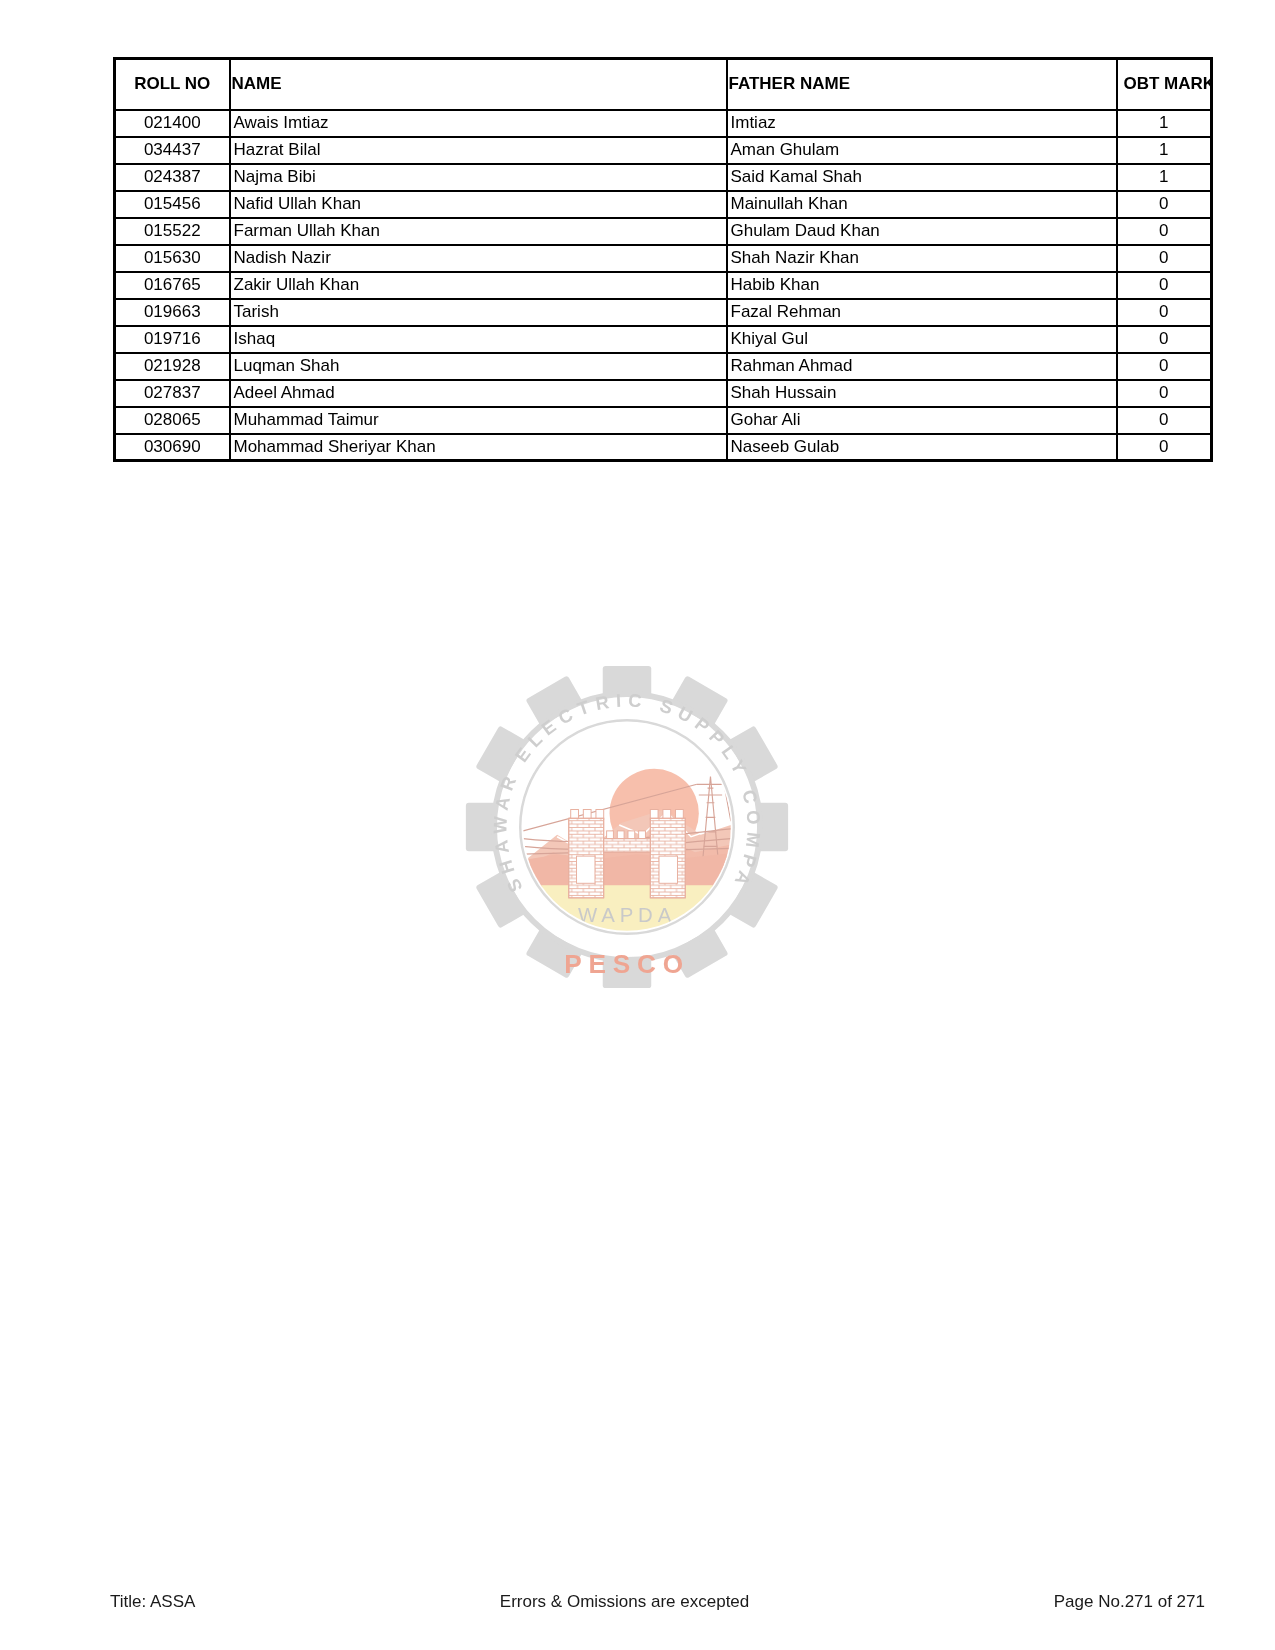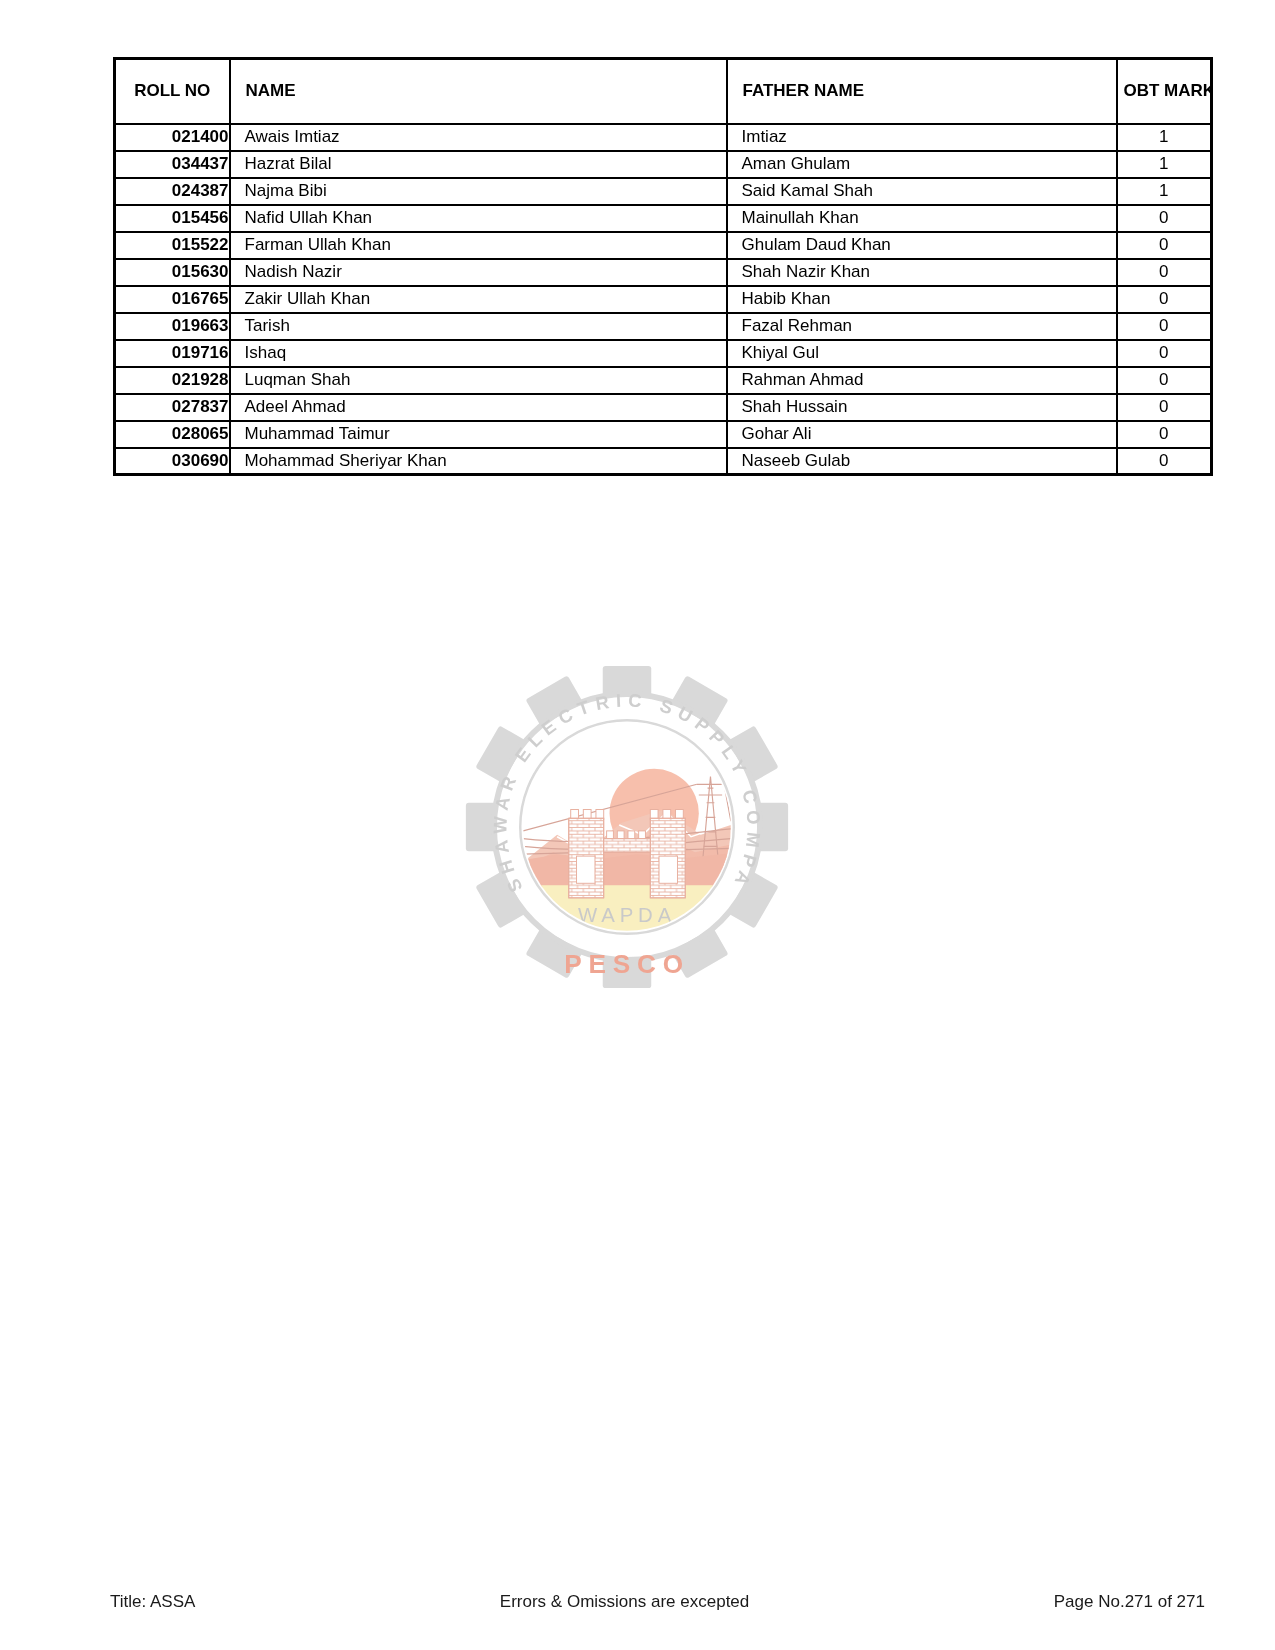--- a/index.html
+++ b/index.html
@@ -29,31 +29,31 @@
     color: #000;
     overflow: hidden;
     white-space: nowrap;
   }
   table.results col.c-roll   { width: 115px; }
   table.results col.c-name   { width: 497px; }
   table.results col.c-father { width: 390px; }
   table.results col.c-obt    { width: 95px;  }
 
   table.results thead th {
-    height: 65px;
+    height: 51px;
     font-weight: bold;
     vertical-align: middle;
   }
   th.h-roll  { text-align: center; }
-  th.h-name, th.h-father { text-align: left; padding-left: 15px; }
+  th.h-name, th.h-father { text-align: left; padding-left: 1px; }
   th.h-obt   { text-align: center; white-space: normal; line-height: 1.55; padding: 0 6px; }
 
   table.results tbody td { height: 27px; vertical-align: middle; }
-  td.c-roll   { text-align: right; font-weight: bold; }
-  td.c-name, td.c-father { text-align: left; padding-left: 14px; font-weight: normal; }
+  td.c-roll   { text-align: center; font-weight: normal; }
+  td.c-name, td.c-father { text-align: left; padding-left: 3px; font-weight: normal; }
   td.c-obt    { text-align: center; }
 
   
   .watermark {
     position: absolute;
     left: 462px; top: 662px;
     width: 330px; height: 330px;
     pointer-events: none;
     opacity: 0.95;
   }

